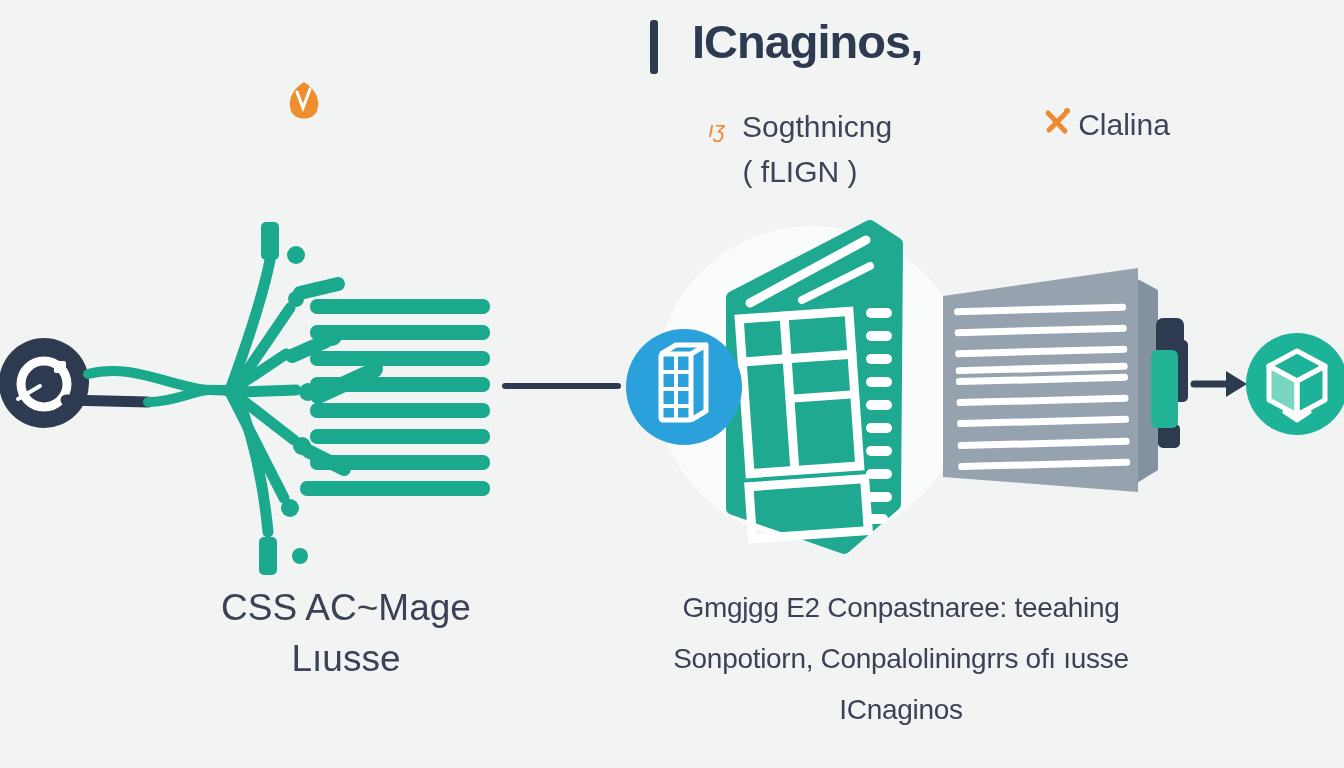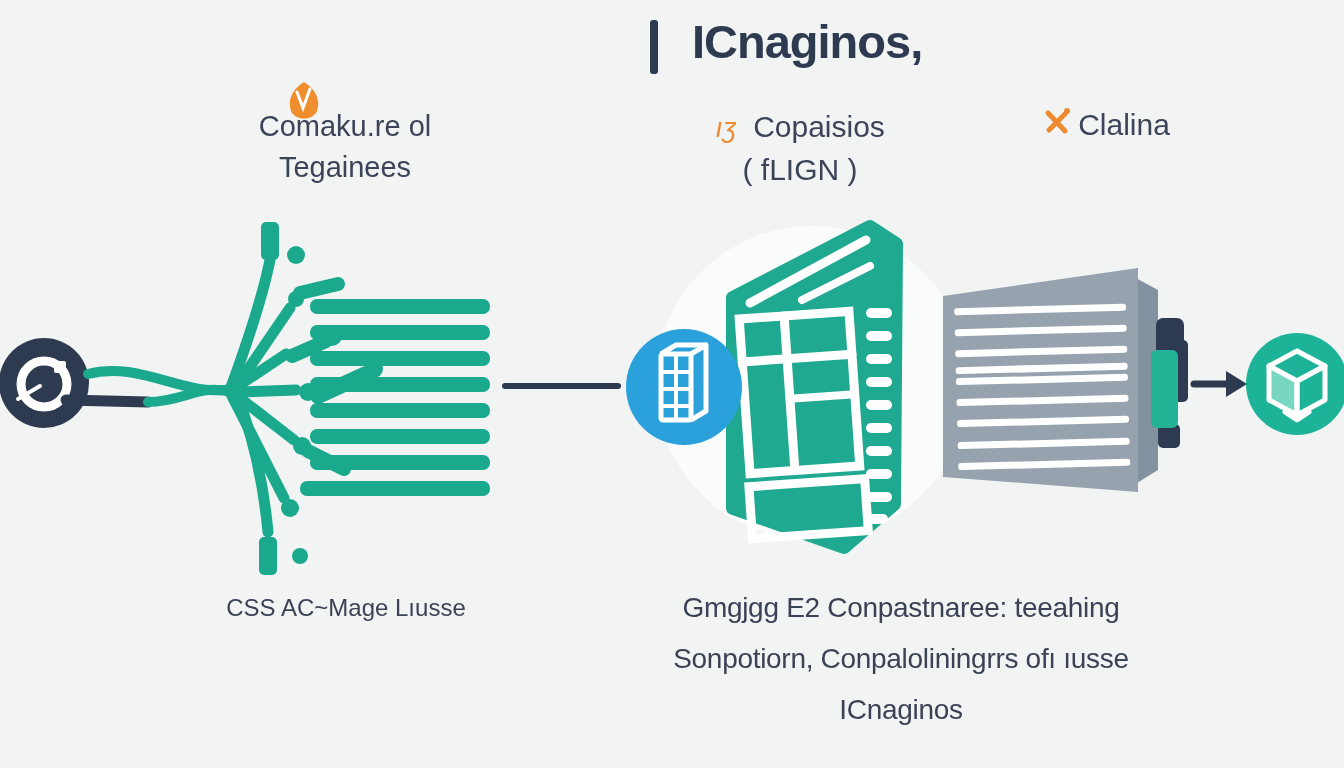--- a/index.html
+++ b/index.html
@@ -8,22 +8,22 @@
     font-family:"Liberation Sans","DejaVu Sans",sans-serif;color:#3a4156;
   }
   .abs{position:absolute;}
   .title-bar{left:650px;top:20px;width:8px;height:54px;background:#2d3a50;border-radius:3px;}
   .title-text{left:692px;top:14px;font-size:47px;font-weight:700;color:#2d3a50;letter-spacing:-1px;}
   .hdr{font-size:29px;line-height:41px;color:#3c445a;}
   .hdr-left{left:222px;top:106px;width:246px;text-align:center;}
   .hdr-mid{left:688px;top:106px;width:224px;text-align:center;font-size:30px;line-height:42px;}
   .hdr-right{left:966px;top:104px;width:280px;text-align:center;font-size:30px;line-height:42px;}
   .orange{color:#ee8a30;}
-  .hdr-prefix{font-size:27px;font-style:italic;margin-right:17px;}
-  .cap{font-size:24px;line-height:51px;color:#3b4256;text-align:center;}
+  .hdr-prefix{font-size:22px;font-style:italic;margin-right:17px;}
+  .cap{font-size:37px;line-height:51px;color:#3b4256;text-align:center;}
   .cap-left{left:178px;top:582px;width:336px;}
   .cap-mid{left:618px;top:582px;width:566px;font-size:28px;letter-spacing:-0.3px;}
   .icon-inline{display:inline-block;vertical-align:-2px;margin-right:6px;}
   svg{display:block;}
 </style>
 </head>
 <body>
 
 <div class="canvas">
 
@@ -162,27 +162,23 @@
     </g>
   </svg>
 
   <div class="abs title-bar"></div>
   <div class="abs title-text">ICnaginos,</div>
 
   <svg class="abs" style="left:286px;top:80px" width="36" height="44" viewBox="0 0 36 44">
     <path d="M 18 2 C 29 9 35 19 31 31 C 27 41 9 41 5 31 C 1 19 7 9 18 2 Z" fill="#ef8e2e"></path>
     <path d="M 11 12 L 17 28 L 24 9" stroke="#ffffff" stroke-width="3" fill="none" stroke-linecap="round"></path>
   </svg>
-  <div class="abs hdr hdr-left">
-    <div>Comaku.re ol</div>
-    <div>Tegainees</div>
-  </div>
 
   <div class="abs hdr hdr-mid">
-    <div><span class="orange hdr-prefix">ıʒ</span><span>Copaisios</span></div>
+    <div><span class="orange hdr-prefix">ıʒ</span><span>Sogthnicng</span></div>
     <div>( fLIGN )</div>
   </div>
 
   <div class="abs hdr hdr-right">
     <div>
       <svg class="icon-inline" width="30" height="30" viewBox="0 0 30 30">
         <g stroke="#ee8a30" stroke-width="5" stroke-linecap="round">
           <line x1="6" y1="6" x2="23" y2="24"></line>
           <line x1="23" y1="7" x2="7" y2="23"></line>
         </g>

